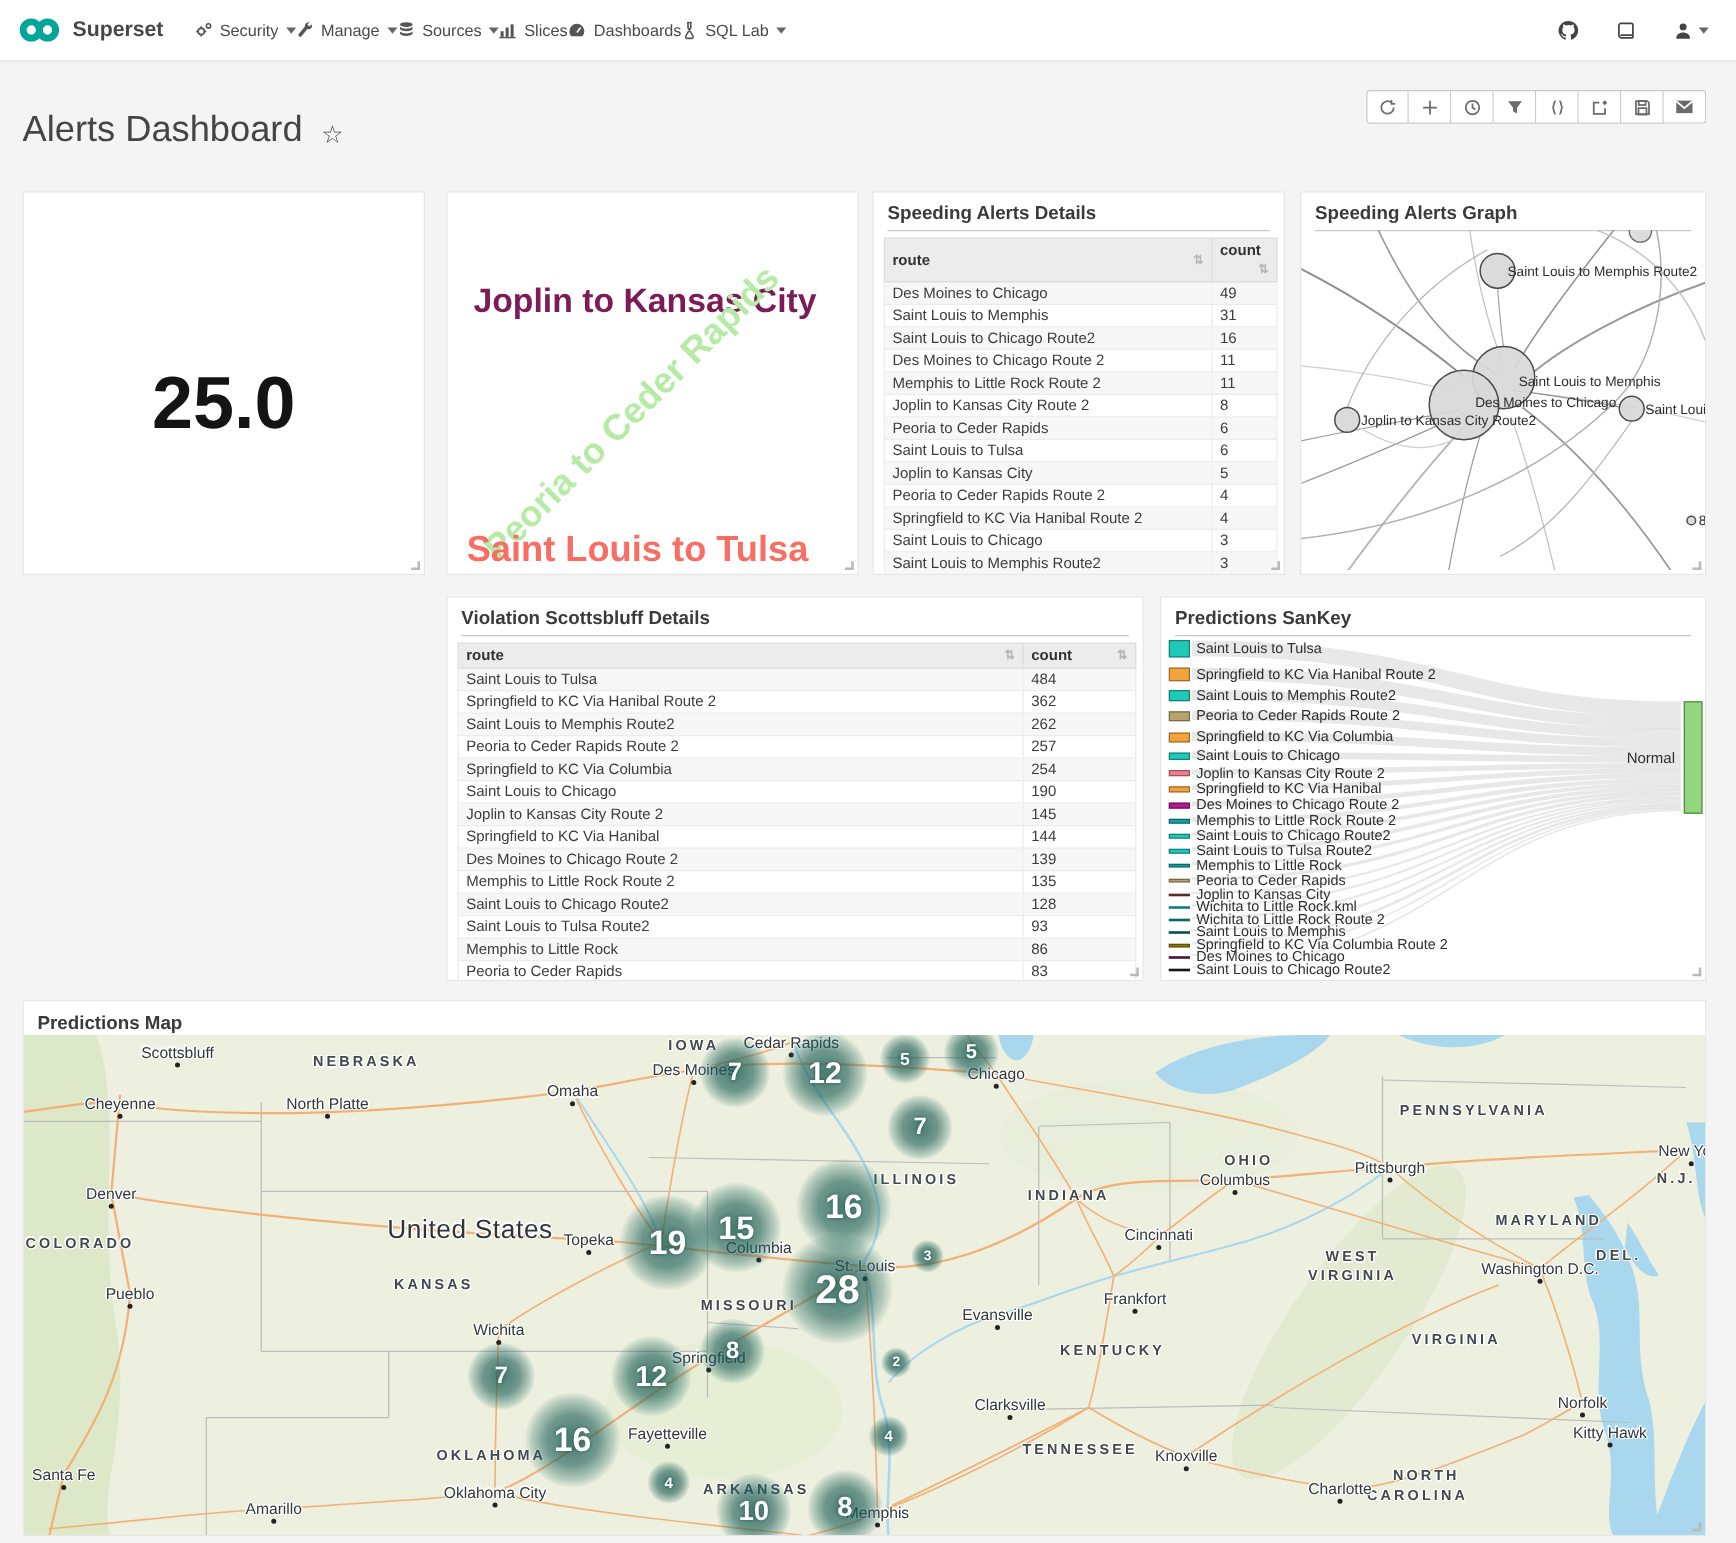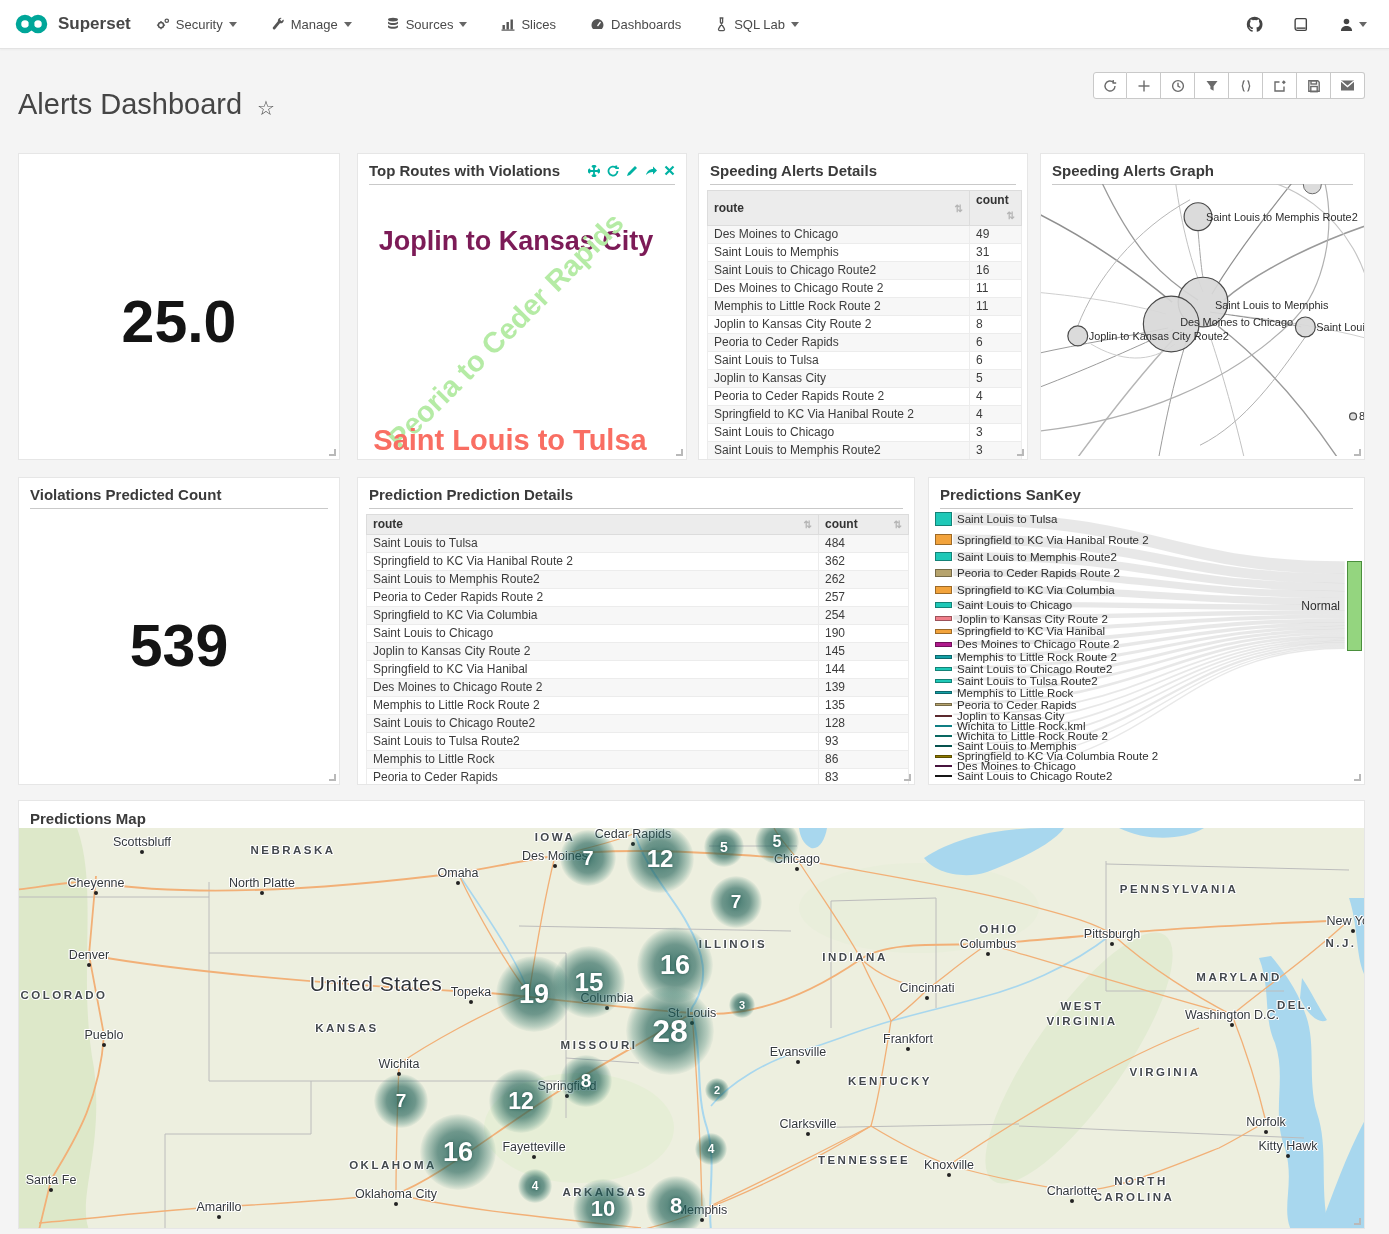--- a/index.html
+++ b/index.html
@@ -5,21 +5,21 @@
   * { box-sizing: border-box; }
   body { margin:0; background:#f4f4f4; font-family:"Liberation Sans", sans-serif; color:#333; }
   #app { position:relative; width:1389px; height:1234px; background:#f4f4f4; overflow:hidden; }
 
   
   .navbar { position:absolute; top:0; left:0; right:0; height:49px; background:#fff;
             border-bottom:1px solid #e3e3e3; box-shadow:0 1px 2px rgba(0,0,0,.04);
             display:flex; align-items:center; }
   .brand { display:flex; align-items:center; gap:8px; padding:0 24px 0 14px; cursor:pointer; }
   .brand-text { font-size:17px; font-weight:bold; color:#474747; }
-  .nav-menu { display:flex; gap:34px; font-size:13px; color:#4a4a4a; }
+  .nav-menu { display:flex; font-size:13px; color:#4a4a4a; }
   .nav-item { display:flex; align-items:center; gap:6px; cursor:pointer; }
   .nav-item svg { display:block; }
   .caret { width:0; height:0; border:4px solid transparent; border-top:5px solid #666; margin-top:4px; }
   .nav-right { margin-left:auto; display:flex; align-items:center; gap:30px; padding-right:22px; }
   .nav-right .nav-item { gap:5px; }
 
   
   .page-title { position:absolute; left:18px; top:88px; font-size:29px; color:#454545;
                 display:flex; align-items:center; gap:15px; }
   .fav-star { font-size:20px; color:#4f4f4f; cursor:pointer; margin-top:6px; }
@@ -234,40 +234,20 @@
         </svg>
       </div>
   </div>
 
   <div class="panel" style="left:18px; top:153px; width:322px; height:307px;">
     <div class="bignum">25.0</div>
     <span class="resize-corner"></span>
   </div>
 
   <div class="panel" style="left:357px; top:153px; width:330px; height:307px;">
-    <div class="panel-header">
-      <span class="panel-title">Top Routes with Violations</span>
-      <span class="slice-actions">
-        <svg width="12" height="12" viewBox="0 0 12 12">
-            <path d="M6 0v12M0 6h12M6 0l-2 2m2-2l2 2M6 12l-2-2m2 2l2-2M0 6l2-2m-2 2l2 2M12 6l-2-2m2 2l-2 2"></path>
-          </svg>
-        <svg width="12" height="12" viewBox="0 0 12 12">
-            <path d="M10.5 6a4.5 4.5 0 1 1-1.4-3.2M9.3 0.6v2.6h2.6" fill="none"></path>
-          </svg>
-        <svg width="12" height="12" viewBox="0 0 12 12">
-            <path d="M1 11l1-3 7-7 2 2-7 7z" fill="#00b2a3" stroke="none"></path>
-          </svg>
-        <svg width="12" height="12" viewBox="0 0 12 12">
-            <path d="M1 10c1-4 4-6 7-6V1.5L12 5.5 8 9.5V7c-3 0-5 1-7 3z" fill="#00b2a3" stroke="none"></path>
-          </svg>
-        <svg width="11" height="11" viewBox="0 0 11 11">
-            <path d="M1.5 1.5l8 8M9.5 1.5l-8 8" stroke-width="2.2"></path>
-          </svg>
-      </span>
-    </div>
     <div class="wc-canvas" id="wc-canvas">
         <span class="wc-word" style="left: 158px; top: 57px; color: rgb(124, 27, 87); font-size: 27px; transform: translate(-50%, -50%) rotate(0deg);">Joplin to Kansas City</span>
         <span class="wc-word" style="left: 148px; top: 147px; color: rgb(181, 235, 165); font-size: 29px; transform: translate(-50%, -50%) rotate(-45deg);">Peoria to Ceder Rapids</span>
         <span class="wc-word" style="left: 152px; top: 256px; color: rgb(249, 110, 99); font-size: 29px; transform: translate(-50%, -50%) rotate(0deg);">Saint Louis to Tulsa</span>
       </div>
     <span class="resize-corner"></span>
   </div>
 
   <div class="panel" style="left:698px; top:153px; width:330px; height:307px;">
     <div class="panel-header">
@@ -385,31 +365,24 @@
           <text x="48" y="156" class="fg-label">Joplin to Kansas City Route2</text>
           <circle cx="266" cy="143" r="10" class="fg-node"></circle>
           <text x="277" y="147" class="fg-label">Saint Louis t</text>
           <circle cx="314" cy="233" r="3.5" class="fg-node"></circle>
           <text x="320" y="237" class="fg-label">8</text>
         </g>
     </svg>
     <span class="resize-corner"></span>
   </div>
 
-  <div class="panel" style="left:18px; top:477px; width:322px; height:308px;">
-    <div class="panel-header">
-        <span class="panel-title">Violations Predicted Count</span>
-      </div>
-    <div class="bignum">539</div>
-    <span class="resize-corner"></span>
-  </div>
 
   <div class="panel" style="left:357px; top:477px; width:558px; height:308px;">
     <div class="panel-header">
-        <span class="panel-title">Prediction Prediction Details</span>
+        <span class="panel-title">Violation Scottsbluff Details</span>
       </div>
     <table class="sstable">
       <colgroup>
           <col style="width:452px">
           <col style="width:90px">
         </colgroup>
       <thead>
         <tr>
           <th><span>route</span><span class="sort">⇅</span></th>
           <th><span>count</span><span class="sort">⇅</span></th>

